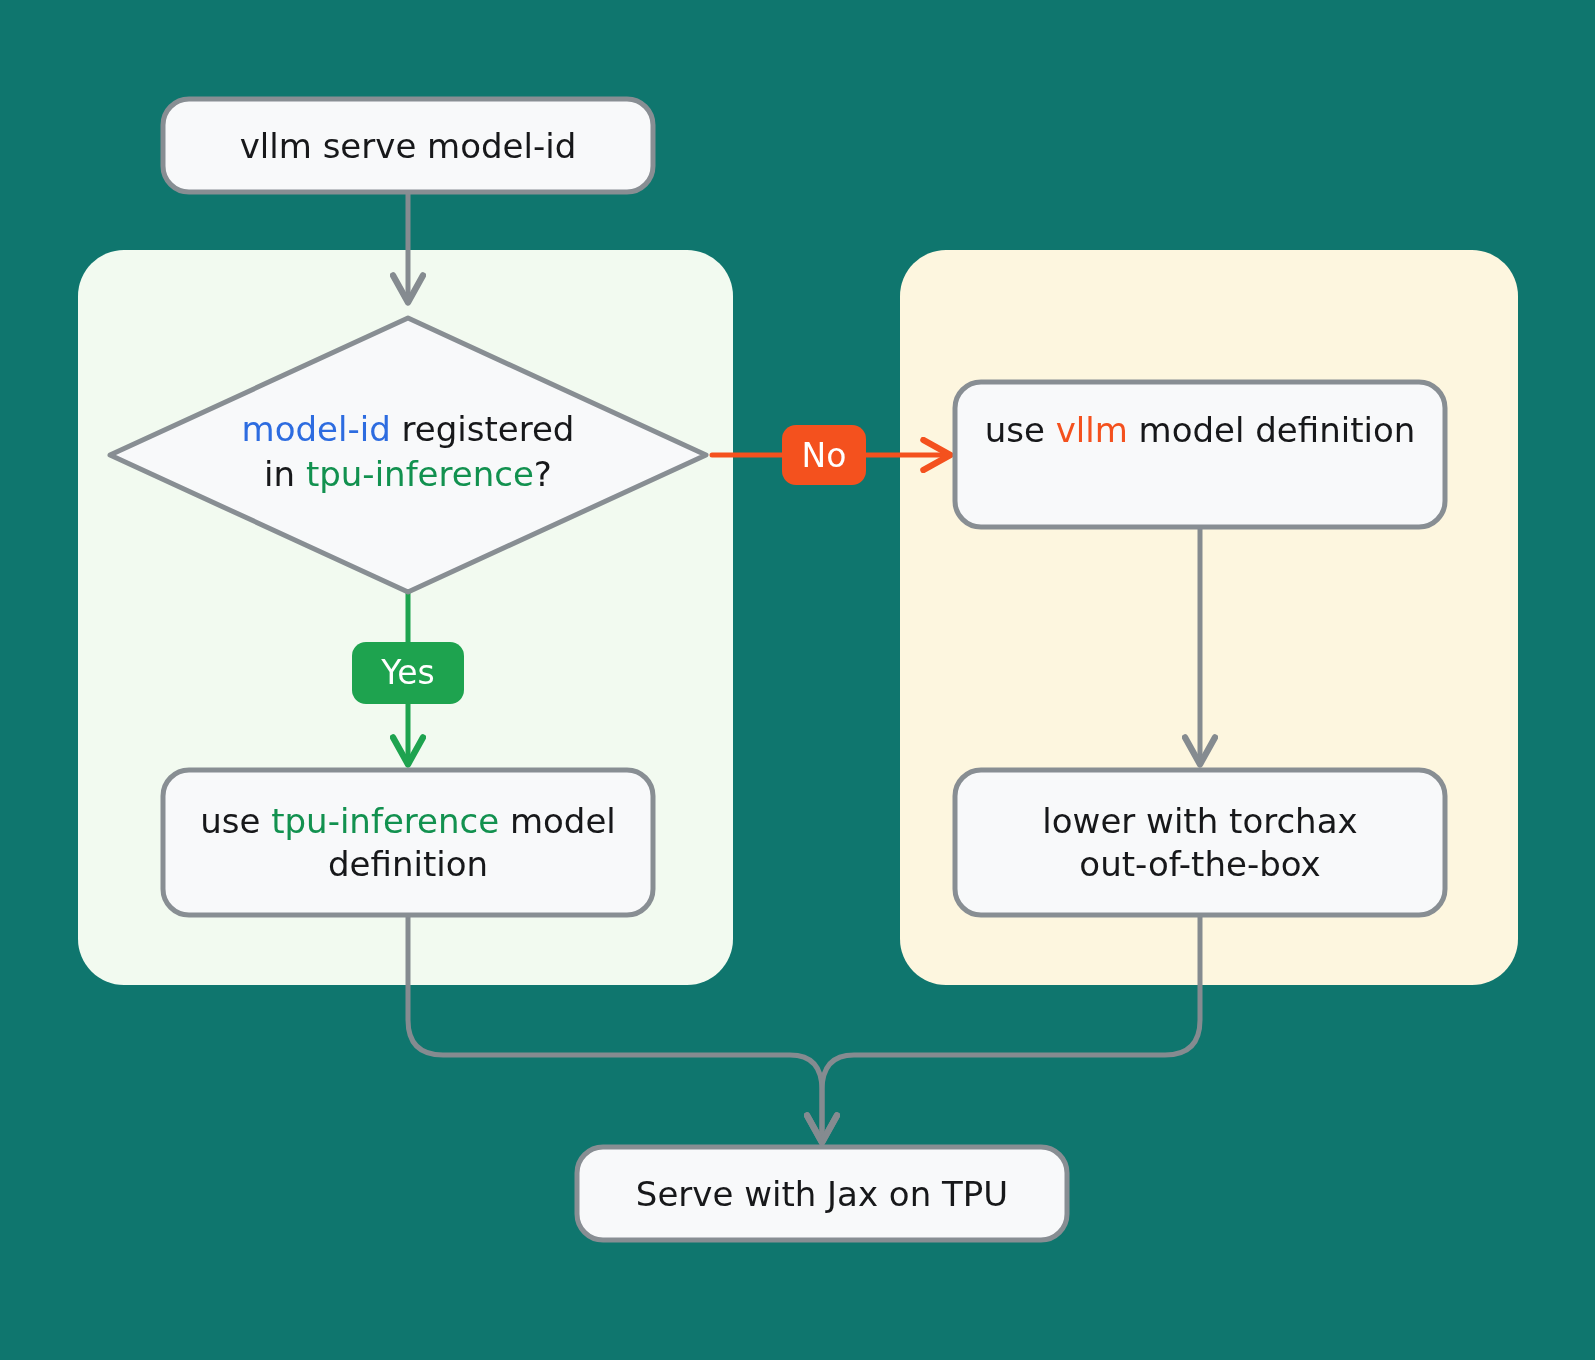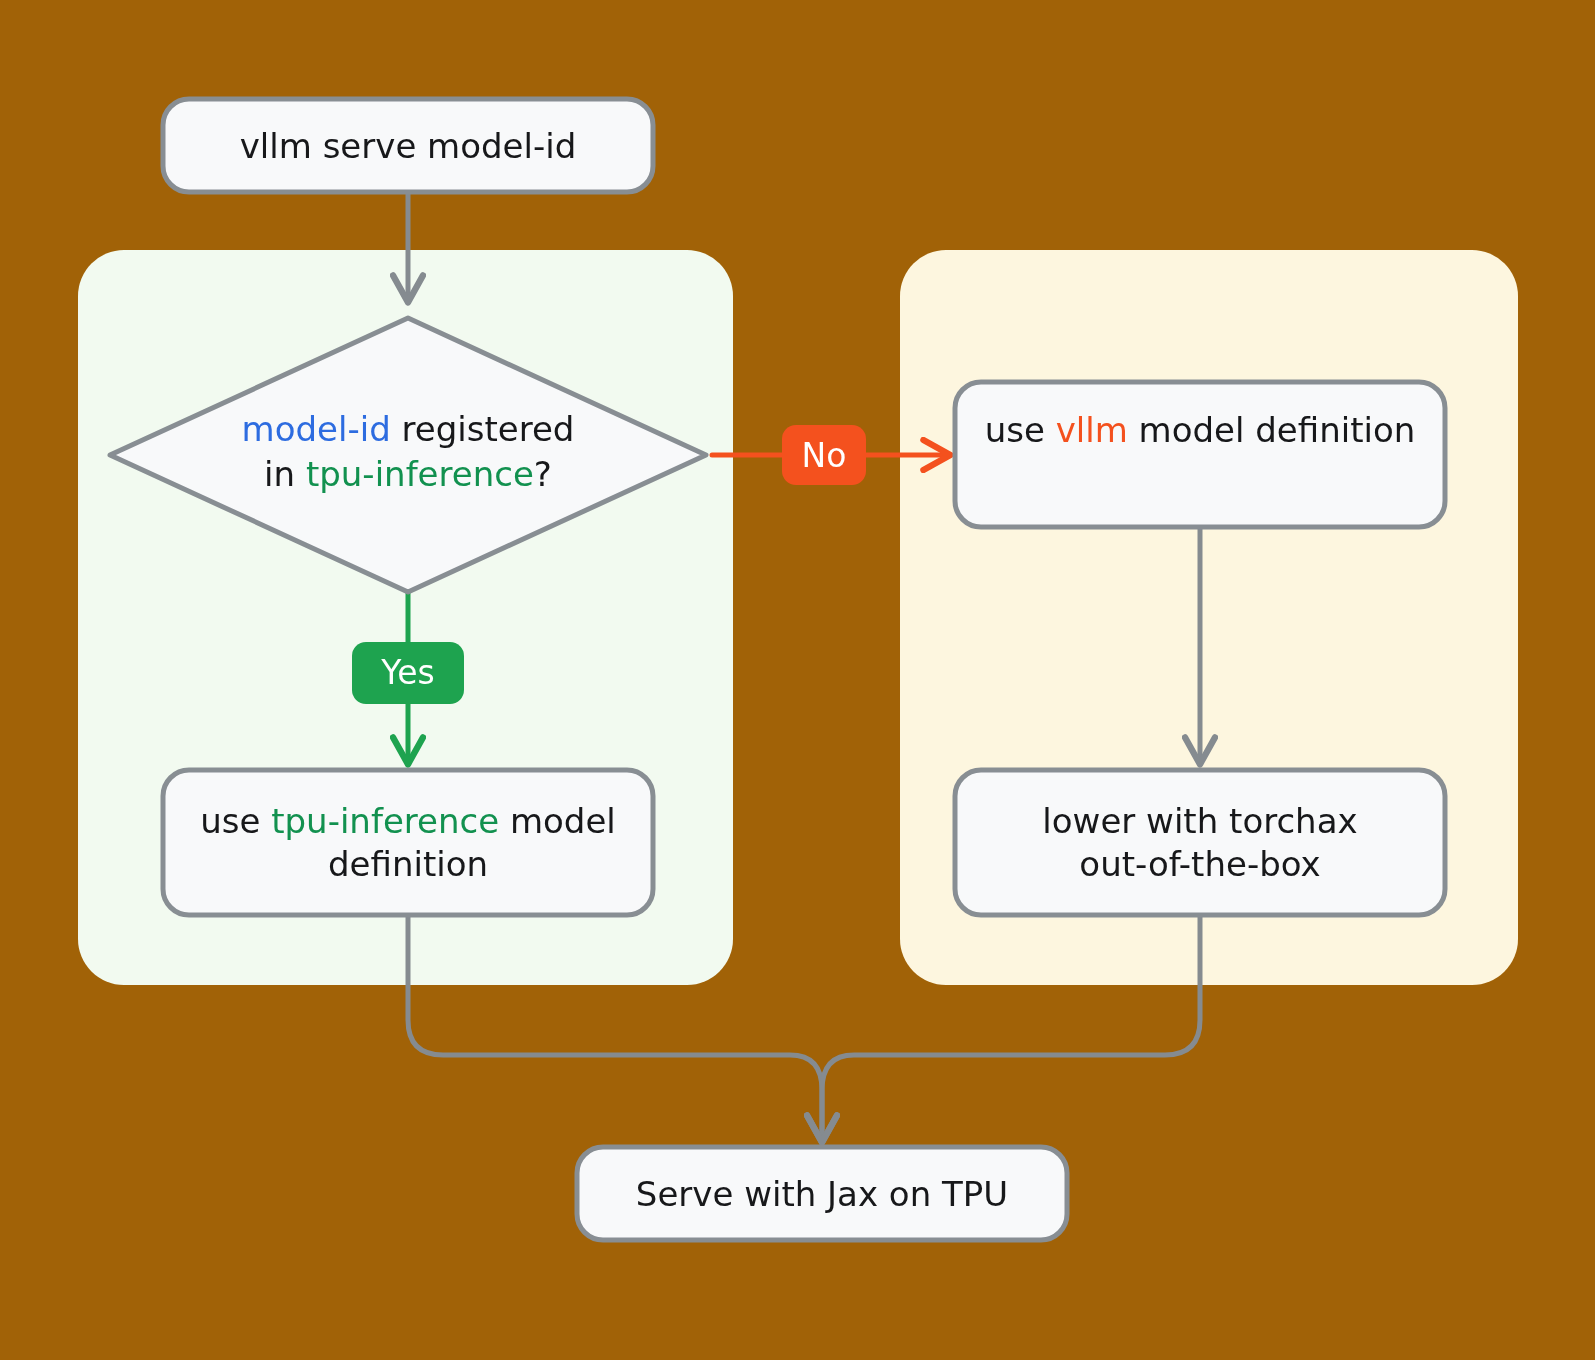--- a/index.html
+++ b/index.html
@@ -4,21 +4,21 @@
 <style>
   html, body {
     margin: 0;
     padding: 0;
     background: #000000;
   }
   #stage {
     position: relative;
     width: 1595px;
     height: 1360px;
-    background: #a16207;
+    background: #0f766e;
     overflow: hidden;
     font-family: "DejaVu Sans", "Liberation Sans", sans-serif;
   }
   svg.flow {
     position: absolute;
     inset: 0;
     width: 1595px;
     height: 1360px;
     display: block;
   }

